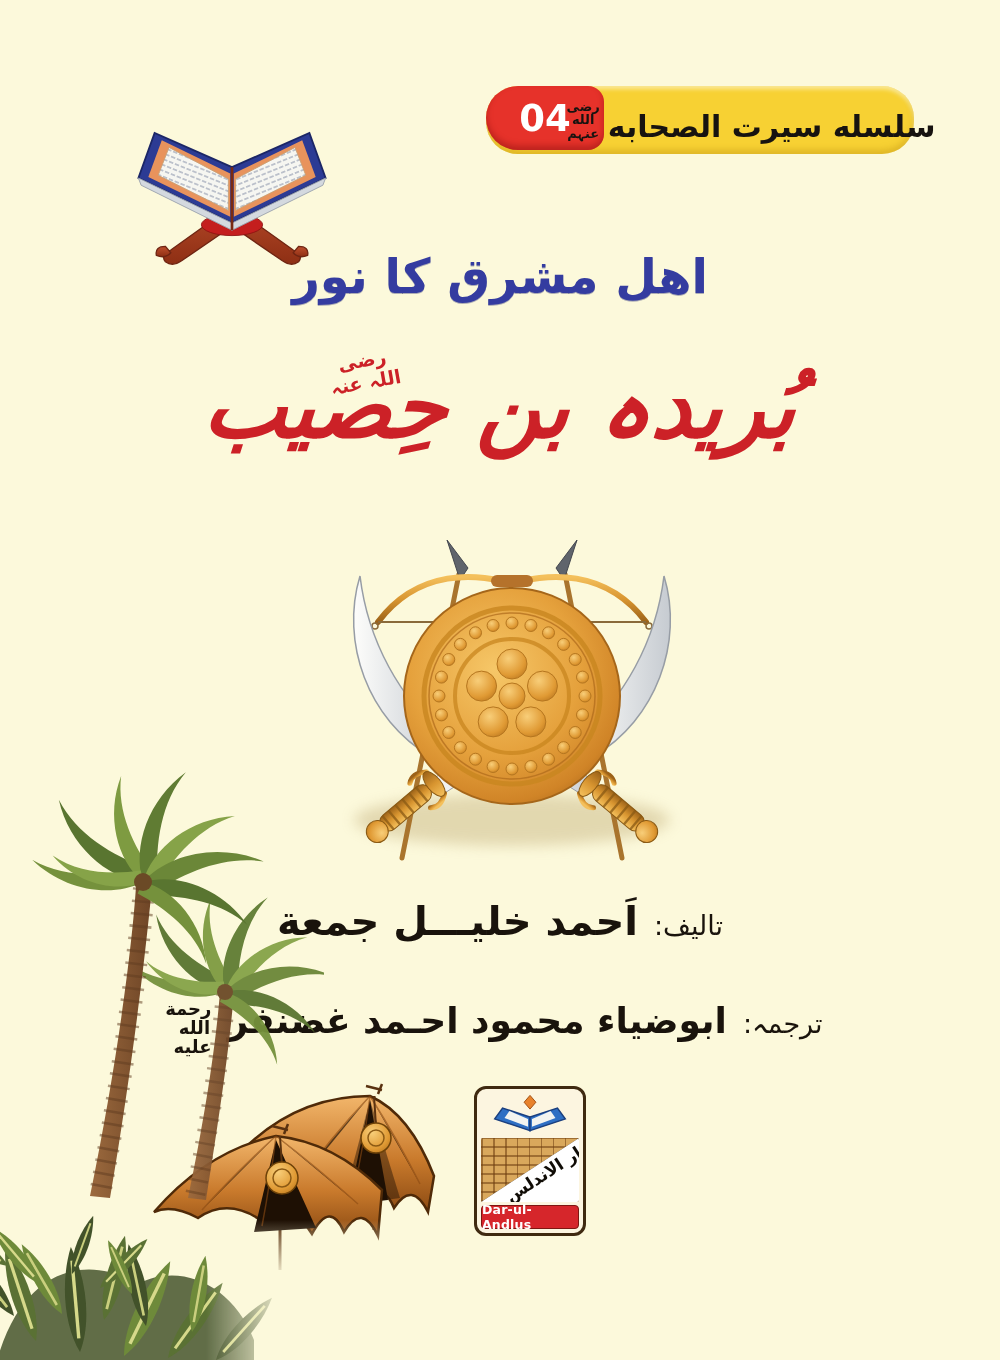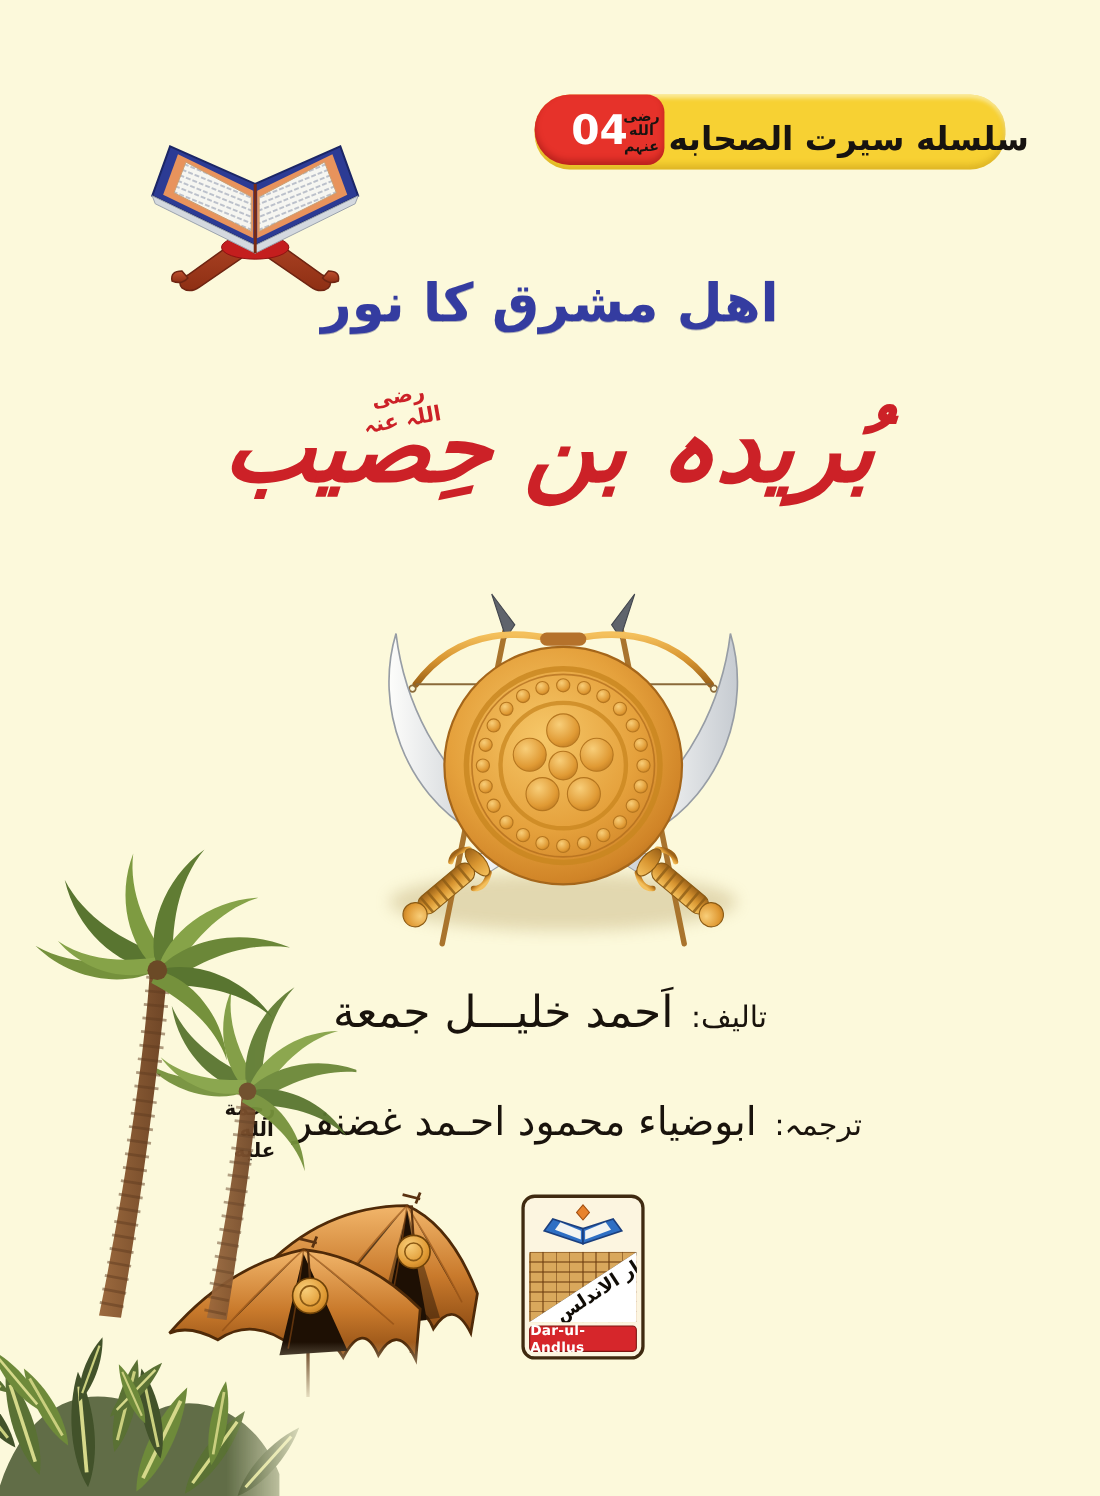--- a/index.html
+++ b/index.html
@@ -54,21 +54,21 @@
   .tents{position:absolute;left:138px;top:1080px;width:312px;height:198px;z-index:2;}
   .foliage{position:absolute;left:-4px;top:1116px;width:292px;height:248px;z-index:4;}
   
   .credit-line{
     position:absolute;left:0;width:100%;display:flex;align-items:baseline;
     justify-content:center;gap:16px;direction:rtl;color:#19130C;
   }
   .credit-author{top:898px;}
   .credit-translator{top:1000px;}
   .credit-label{font-size:27px;}
-  .credit-name{font-size:40px;font-weight:normal;letter-spacing:-1px;}
+  .credit-name{font-size:40px;font-weight:bold;letter-spacing:-1px;}
   .credit-translator .credit-name{font-size:36px;}
   .credit-honorific{font-size:18px;width:34px;line-height:1.05;text-align:center;font-weight:bold;align-self:center;}
   
   .logo{position:absolute;left:474px;top:1086px;width:112px;height:150px;z-index:5;}
   .logo-frame{
     box-sizing:border-box;width:112px;height:150px;border:3px solid #3F2A10;border-radius:12px;
     background:#FCF5E0;display:flex;flex-direction:column;padding:4px;gap:3px;
   }
   .logo-book{height:42px;flex:none;}
   .logo-mid{position:relative;flex:1;overflow:hidden;border-radius:2px;}

